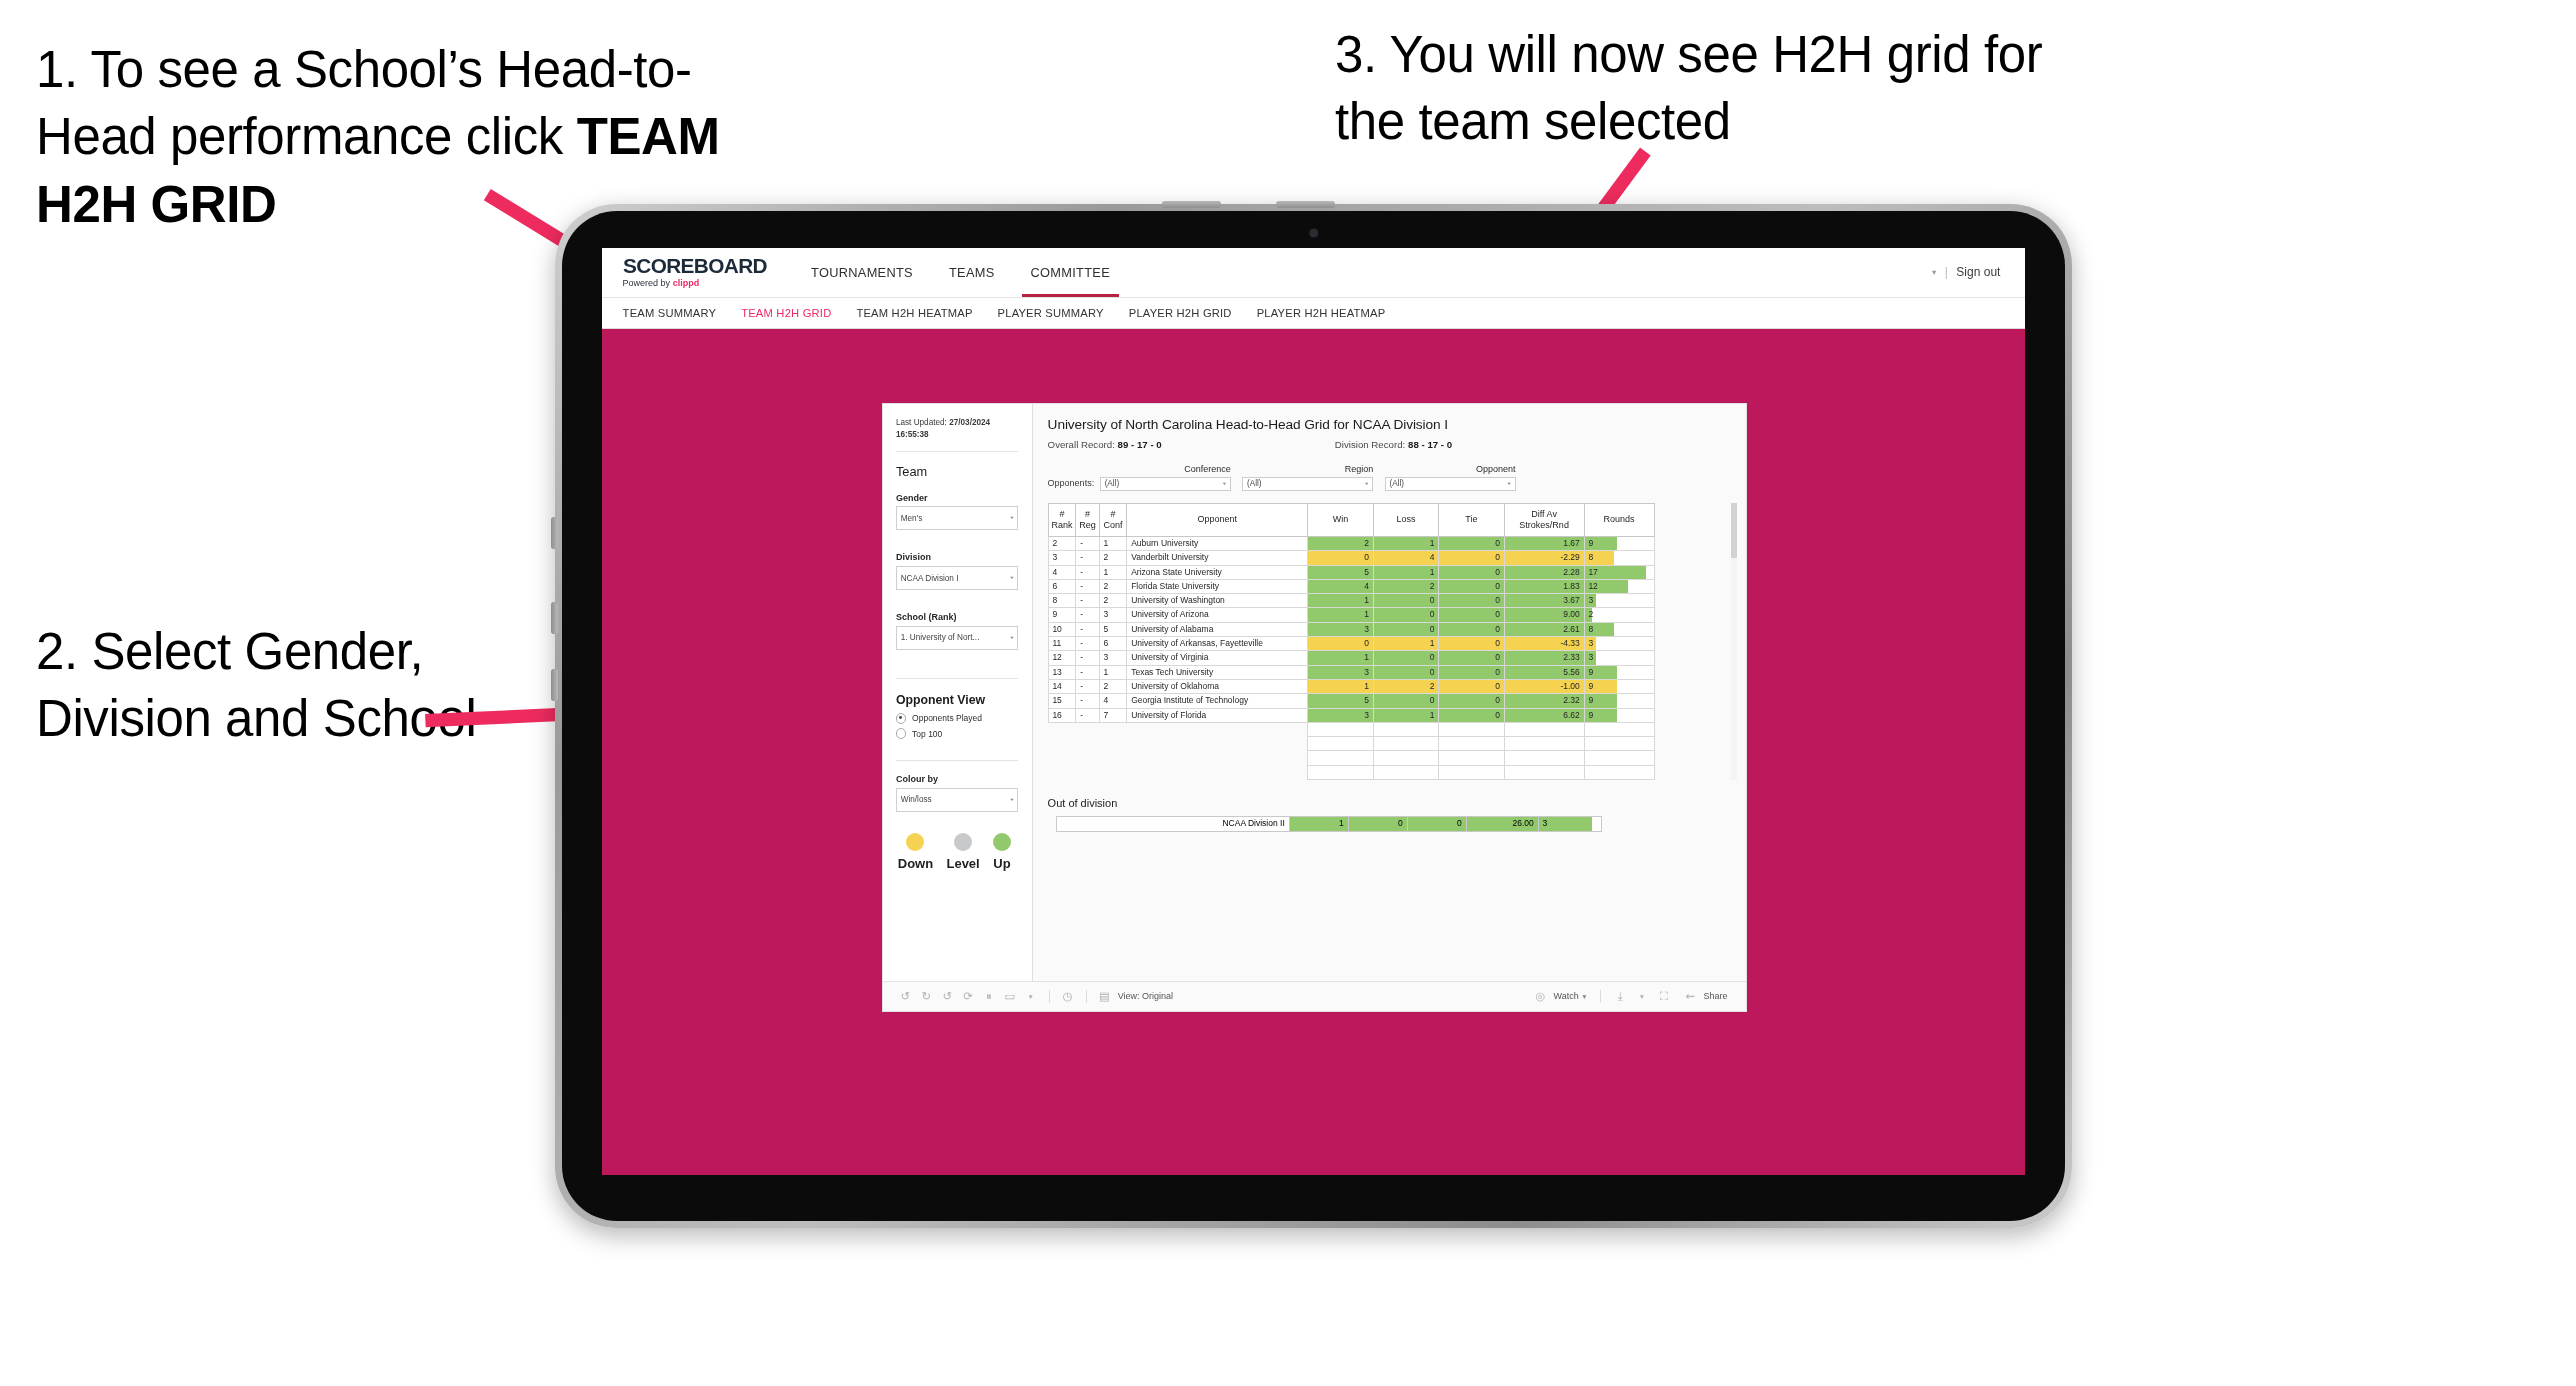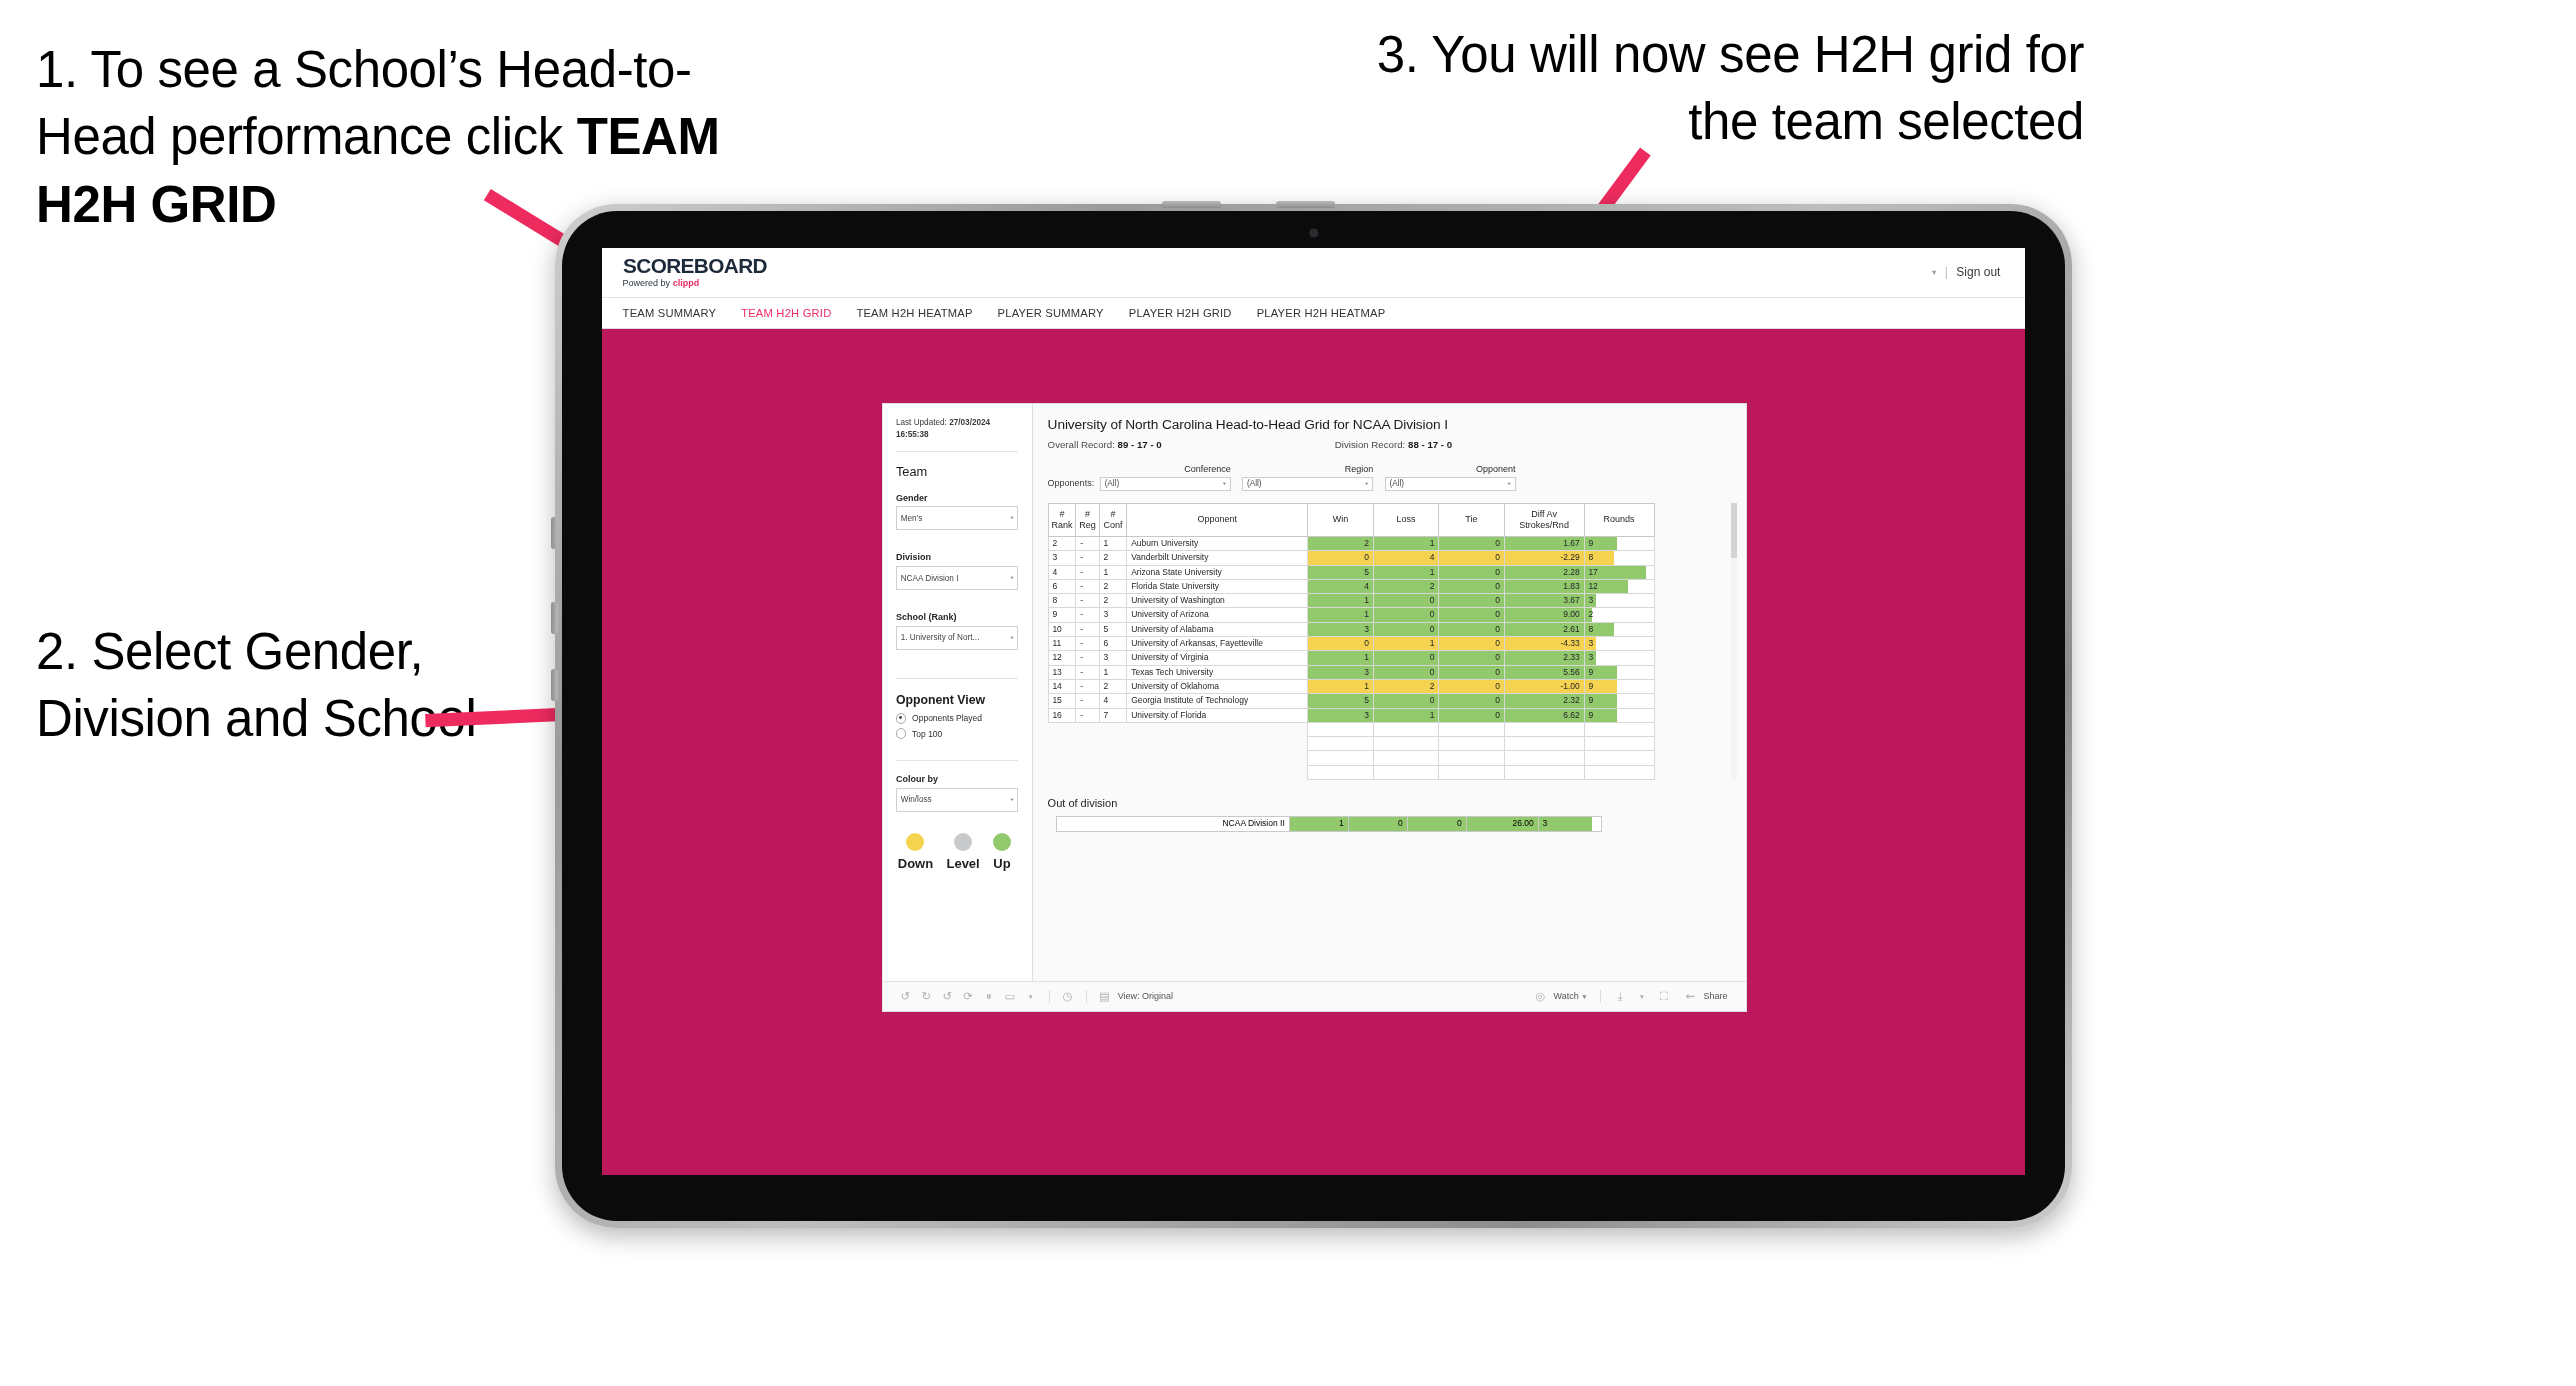--- a/index.html
+++ b/index.html
@@ -16,21 +16,21 @@
     font-family:"Liberation Sans", sans-serif;
     font-size:51px;
     line-height:1.32;
     font-weight:400;
     letter-spacing:-0.4px;
     white-space:pre-line;
   }
   .annot b{font-weight:700;}
   #annot-1{left:36px; top:36px; width:758px;}
   #annot-2{left:36px; top:618px; width:531px;}
-  #annot-3{left:1335px; top:21px; width:749px;text-align:right;}
+  #annot-3{left:1335px; top:21px; width:749px;}
 
   
   .arrow{position:absolute;pointer-events:none;}
 
   
   #tablet{
     position:absolute;
     left:555px; top:204px;
     width:1517px; height:1024px;
   }
@@ -239,20 +239,25 @@
     <div class="cam"></div>
     <div class="tab-screen">
 
       <div id="app">
 
         <div class="topbar">
           <div class="logo-wrap">
             <div class="logo-main">SCOREBOARD</div>
             <div class="logo-sub"><span>Powered by </span><span class="clippd">clippd</span></div>
           </div>
+          <nav class="topnav">
+            <a href="#">TOURNAMENTS</a>
+            <a href="#">TEAMS</a>
+            <a href="#" class="active">COMMITTEE</a>
+          </nav>
           <div class="signout">
             <span class="caret">▾</span>
             <span class="sep">|</span>
             <span>Sign out</span>
           </div>
         </div>
 
         <div class="subnav">
           <a href="#">TEAM SUMMARY</a>
           <a href="#" class="active">TEAM H2H GRID</a>

